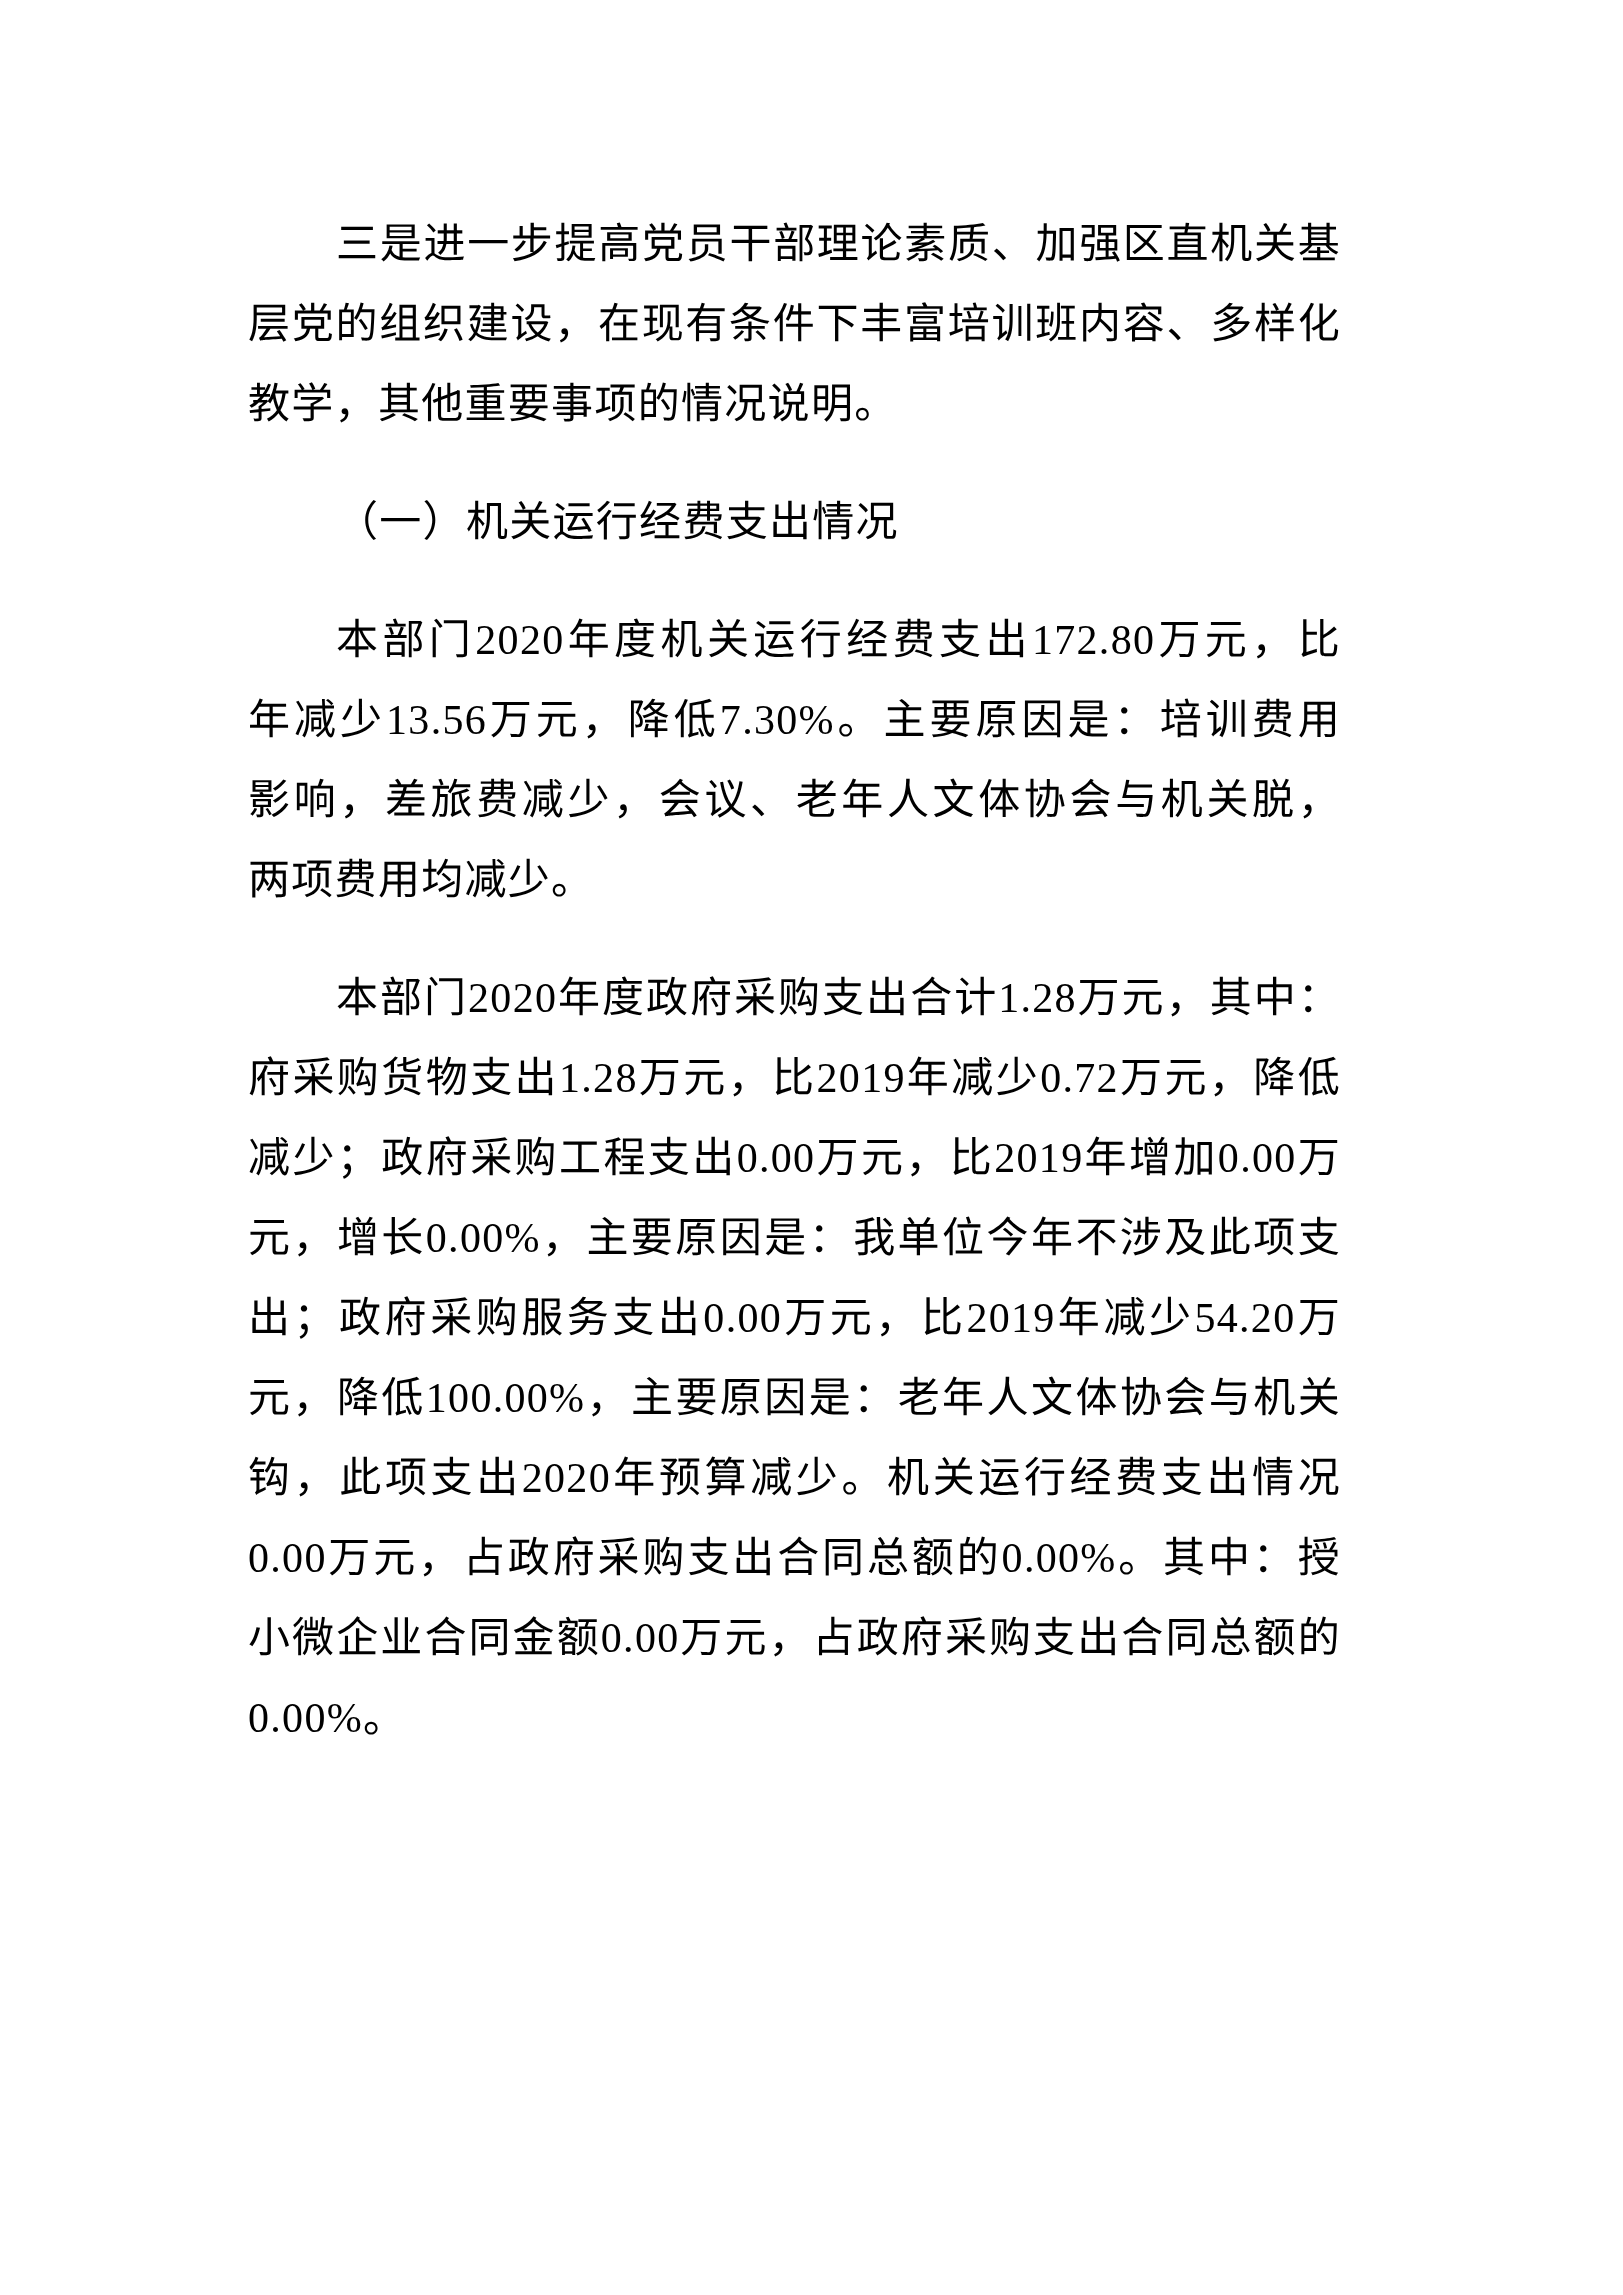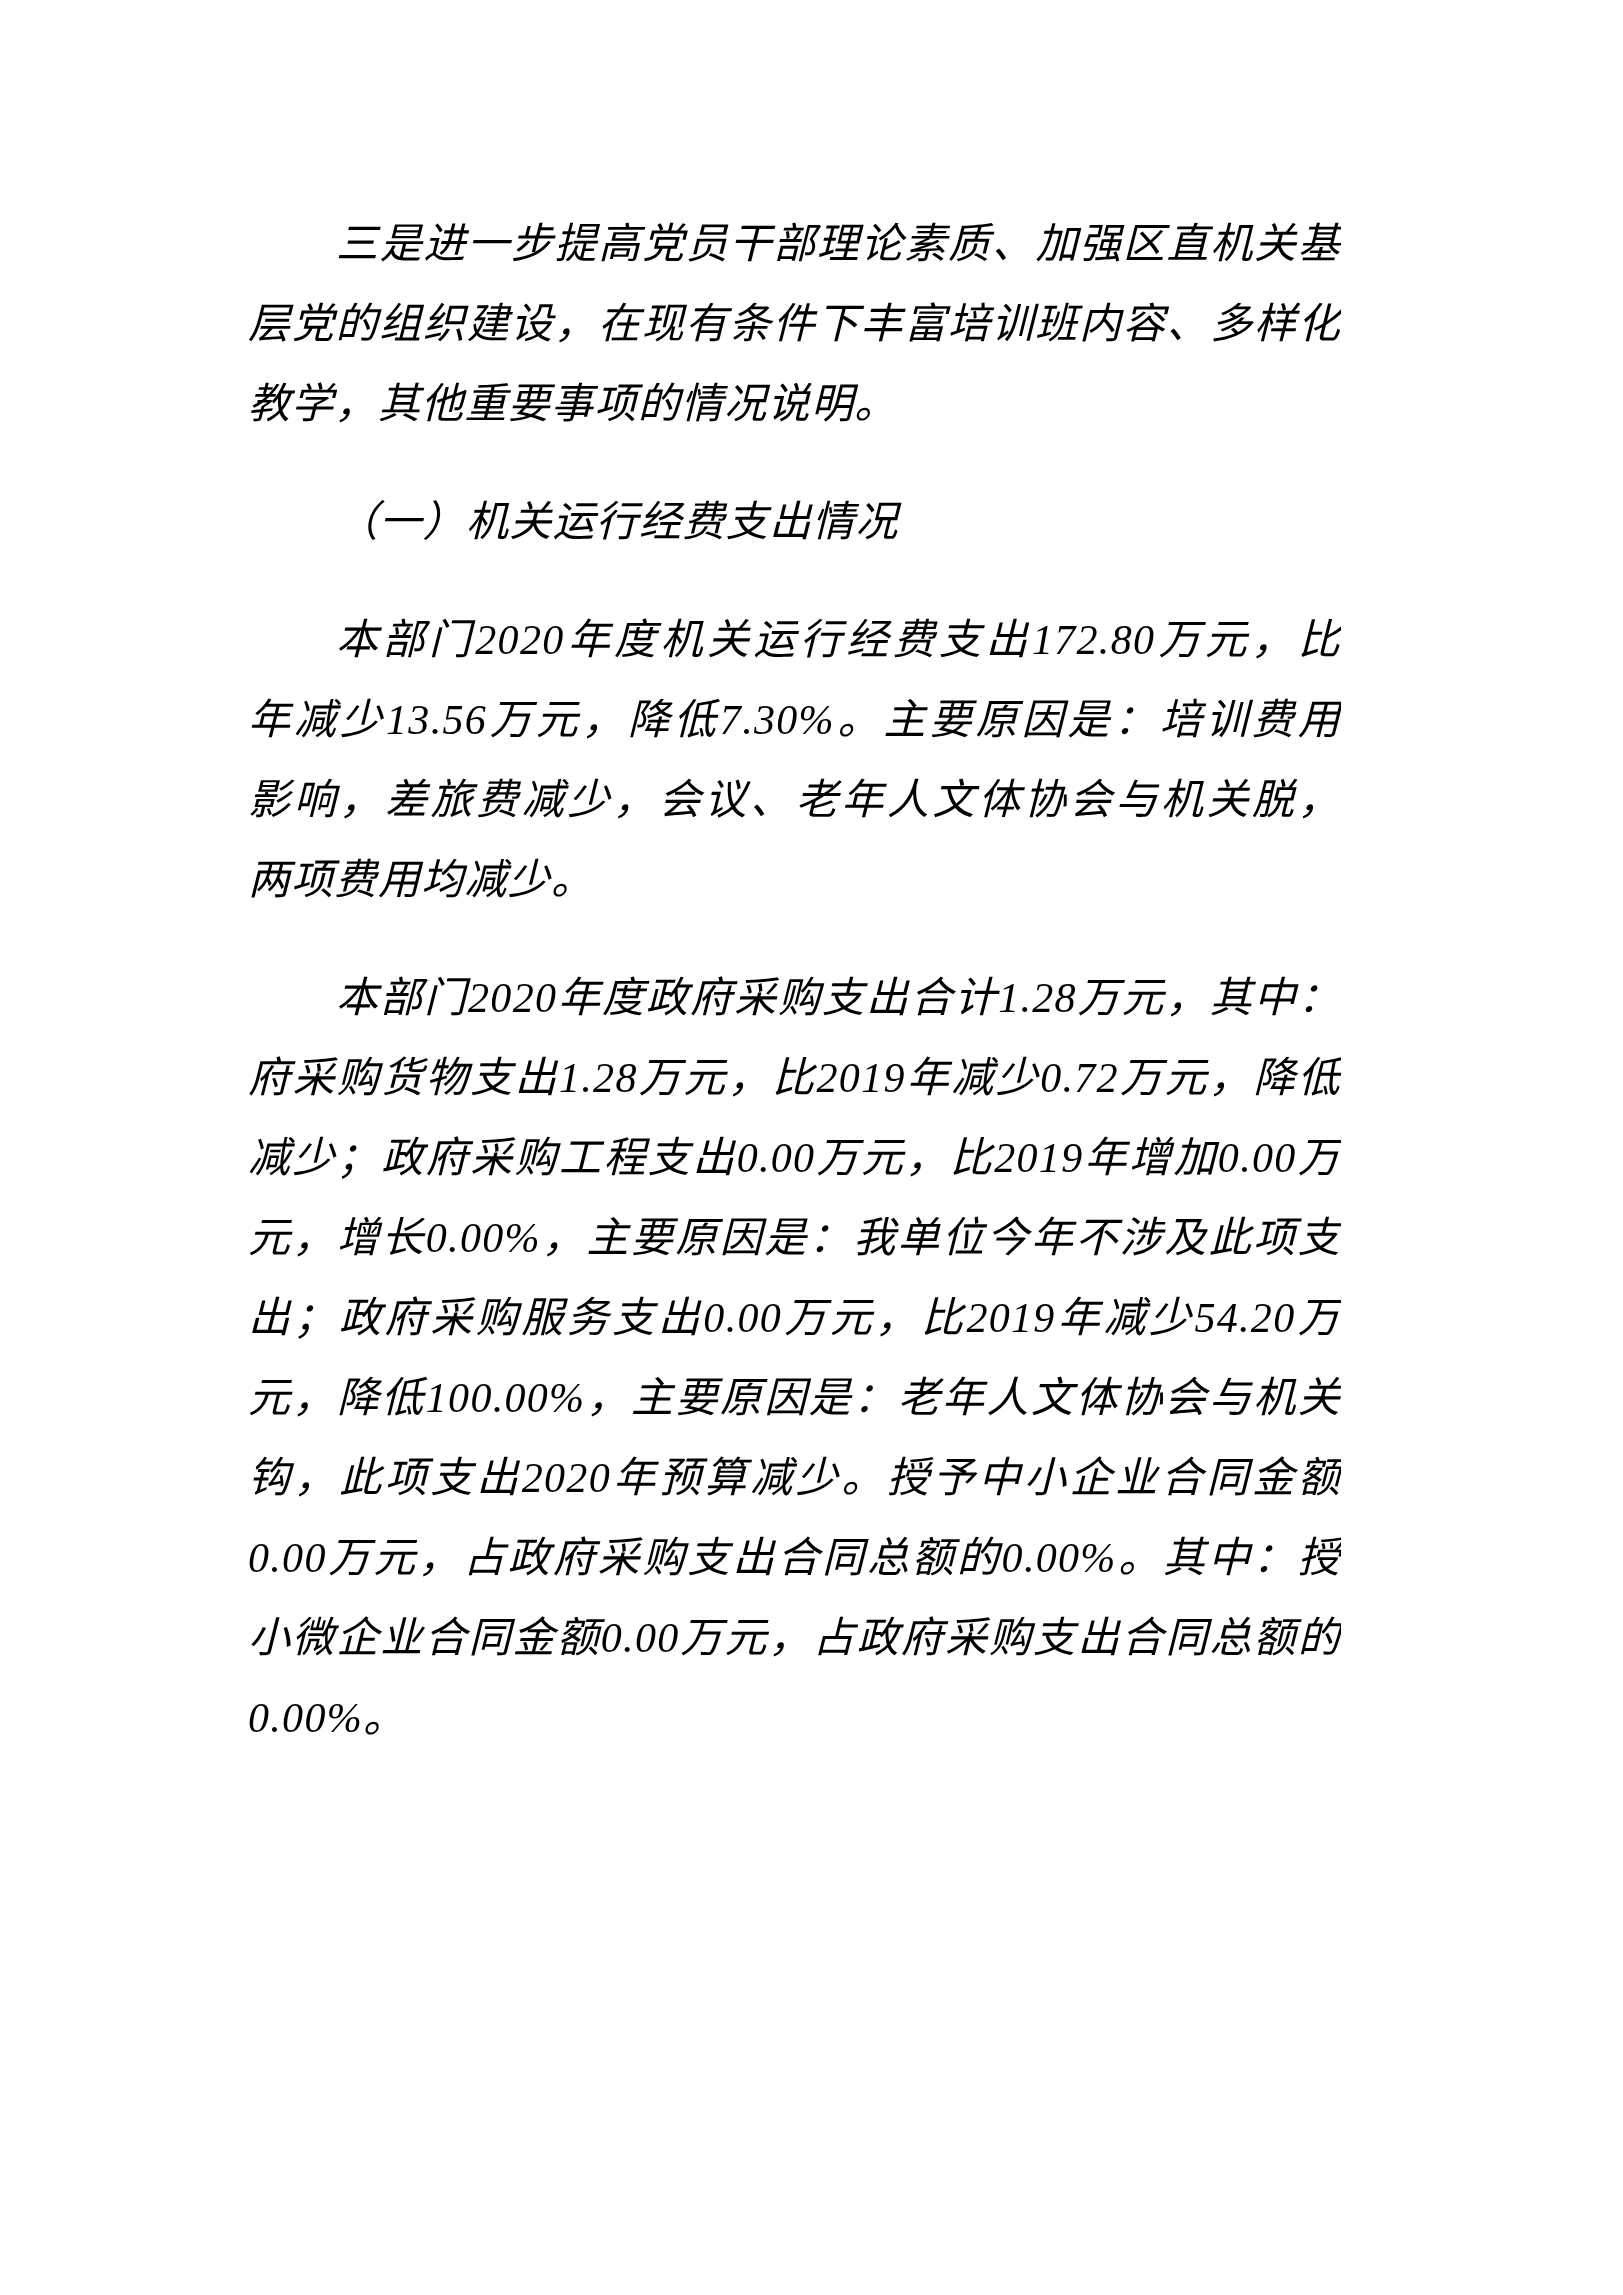--- a/index.html
+++ b/index.html
@@ -11,21 +11,20 @@
   .page {
     position: relative;
     box-sizing: border-box;
     width: 1623px;
     height: 2295px;
     background: #ffffff;
     color: #000000;
     padding: 204px 282px 0 248px;
     font-family: "Liberation Serif", "DejaVu Serif", serif;
     overflow: hidden;
-    font-style: italic;
   }
   .para {
     margin: 0 0 38px 0;
   }
   .line {
     font-size: 42px;
     height: 80px;
     line-height: 80px;
     white-space: nowrap;
     letter-spacing: 1.3px;
@@ -64,20 +63,20 @@
   </div>
 
 
   <div class="para">
     <div class="line indent just">本部门2020年度政府采购支出合计1.28万元，其中：政</div>
     <div class="line just">府采购货物支出1.28万元，比2019年减少0.72万元，降低</div>
     <div class="line just">减少；政府采购工程支出0.00万元，比2019年增加0.00万</div>
     <div class="line just">元，增长0.00%，主要原因是：我单位今年不涉及此项支</div>
     <div class="line just">出；政府采购服务支出0.00万元，比2019年减少54.20万</div>
     <div class="line just">元，降低100.00%，主要原因是：老年人文体协会与机关脱</div>
-    <div class="line just">钩，此项支出2020年预算减少。授予中小企业合同金额</div>
+    <div class="line just">钩，此项支出2020年预算减少。机关运行经费支出情况</div>
     <div class="line just">0.00万元，占政府采购支出合同总额的0.00%。其中：授予</div>
     <div class="line just">小微企业合同金额0.00万元，占政府采购支出合同总额的</div>
     <div class="line">0.00%。</div>
   </div>
 
 </div>
 
 
 </body></html>

